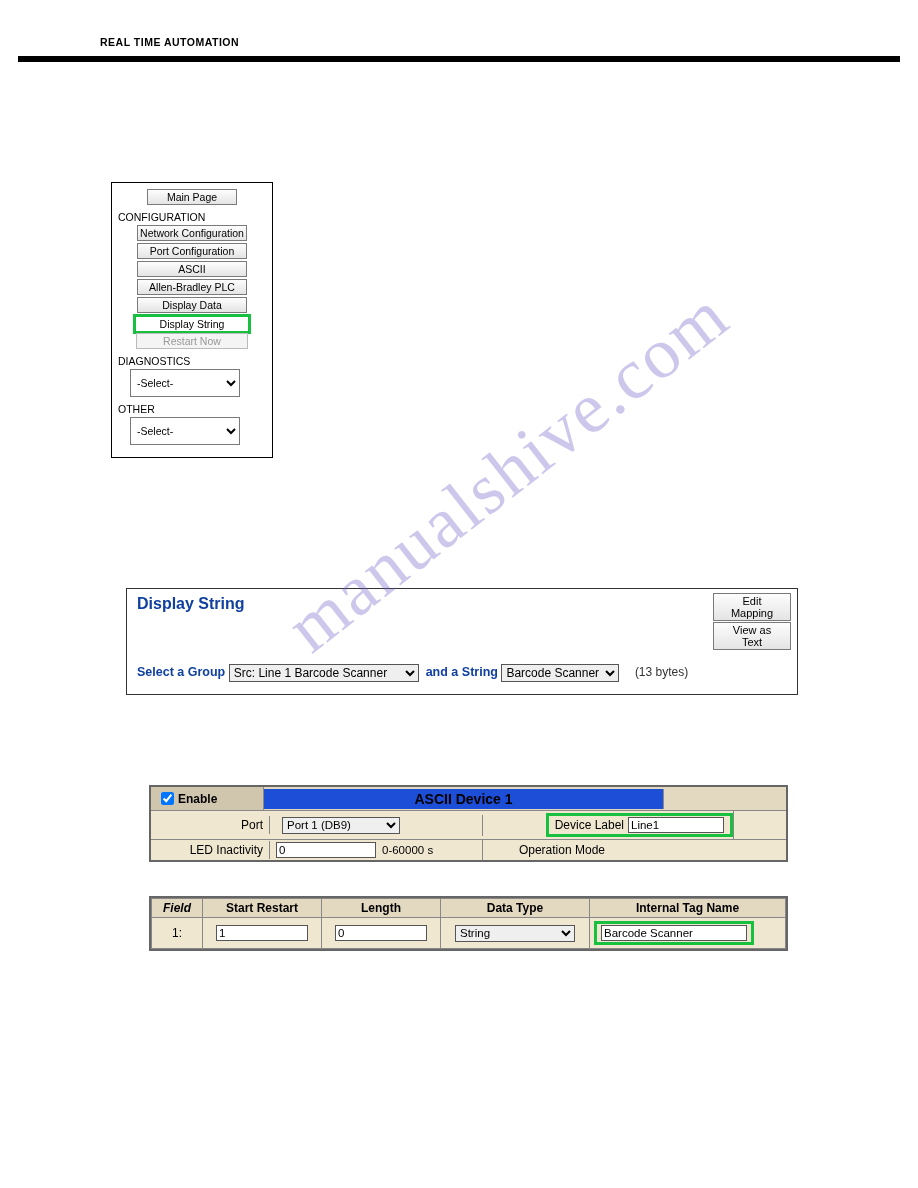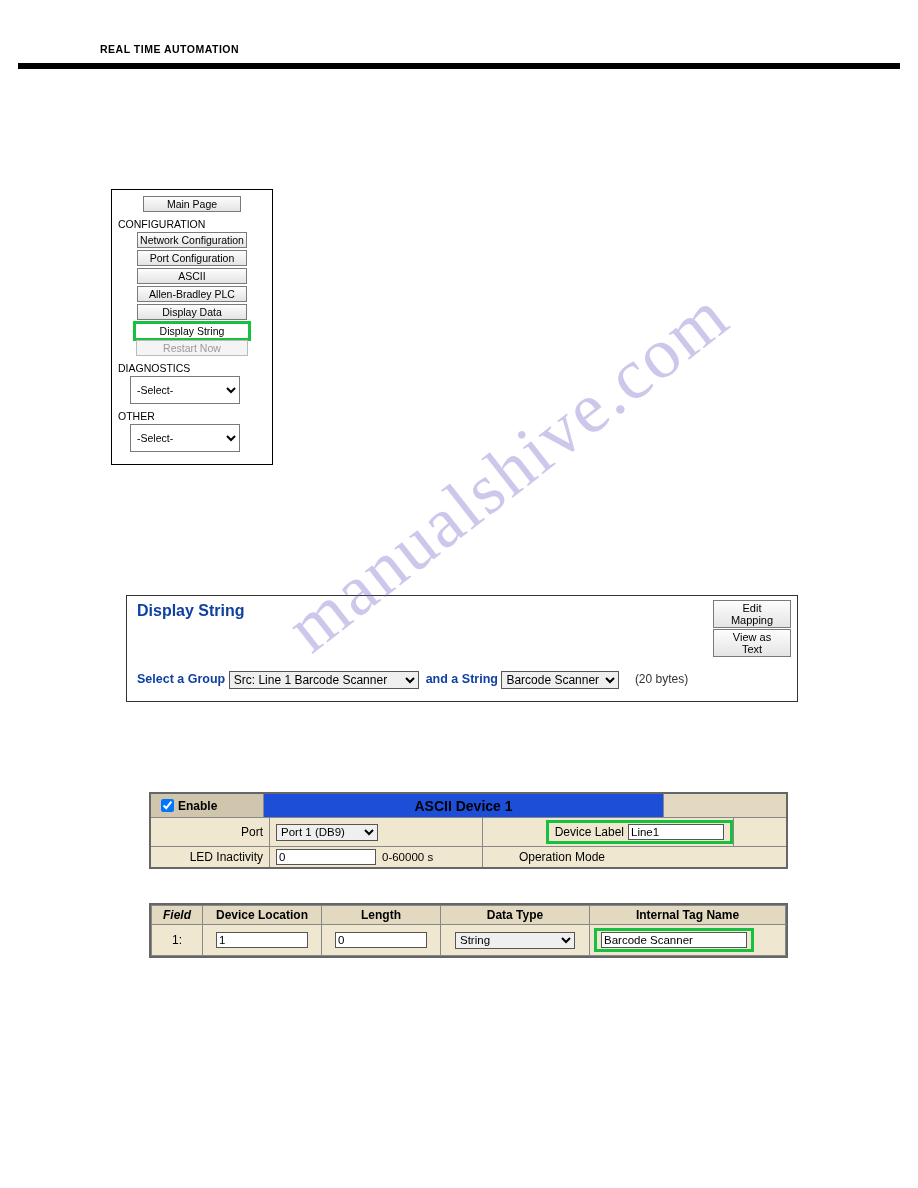--- a/index.html
+++ b/index.html
@@ -39,21 +39,21 @@
     font-size: 44px;
     font-weight: 900;
     letter-spacing: -1px;
     line-height: 0.9;
     margin-left: -2px;
   }
   .logo-sub {
     font-size: 10.5px;
     font-weight: 700;
     letter-spacing: 0.5px;
-    margin-top: 13px;
+    margin-top: 6px;
     margin-left: 2px;
   }
   .black-bar {
     height: 6px;
     background: #000;
     margin: 8px 18px 0 18px;
   }
 
   
   .sidebar-panel {
@@ -68,21 +68,21 @@
     width: 110px;
     margin: 0 auto 2px auto;
     background: linear-gradient(#fdfdfd, #e4e4e4);
     border: 1px solid #7a7a7a;
     font-size: 10.5px;
     padding: 1px 0;
     text-align: center;
     cursor: pointer;
   }
   .sidebar-panel .btn.top {
-    width: 98px;
+    width: 90px;
     margin-bottom: 6px;
   }
   .section-label {
     font-size: 10.5px;
     margin: 6px 0 2px 0;
   }
   .highlighted-btn {
     display: block;
     width: 112px;
     margin: -1px auto 0 auto;
@@ -181,20 +181,21 @@
   
   .ascii-device-wrap {
     margin: 90px 130px 0 149px;
     border: 2px solid #666;
   }
   .ascii-row {
     display: flex;
     border-bottom: 1px solid #888;
     background: #f0e7d1;
     font-size: 12px;
+    align-items: center;
   }
   .ascii-row.head {
     background: #e3d9c1;
   }
   .ascii-cell {
     border-right: 1px solid #888;
     padding: 2px 6px;
     display: flex;
     align-items: center;
   }
@@ -203,21 +204,21 @@
   .enable-cell input { margin-right: 4px; }
   .device-title-cell {
     flex: 1;
     justify-content: center;
     font-weight: 700;
     font-size: 14px;
     background: #1d4ed8;
   }
   .ascii-row .spacer { width: 110px; }
   .label-cell { width: 150px; justify-content: flex-end; padding-right: 6px; }
-  .port-select { font-size: 11.5px; width: 102px; border: 1px solid #555; height:17px; }
+  .port-select { font-size: 11.5px; width: 118px; border: 1px solid #555; height:17px;margin-left:6px; }
   .dev-label-span {
     border: 3px solid #18c040;
     padding: 1px 6px;
     display: flex;
     align-items: center;
     gap: 4px;
   }
   .dev-label-span input {
     font-size: 11.5px;
     height: 14px;
@@ -315,21 +316,21 @@
   </div>
   <div class="ds-select-row">
     <span>Select a Group</span>
     <select style="width:190px;">
       <option>Src: Line 1 Barcode Scanner</option>
     </select>
     &nbsp;<span>and a String</span>
     <select style="width:118px;">
       <option>Barcode Scanner</option>
     </select>
-    <span class="ds-bytes">(20 bytes)</span>
+    <span class="ds-bytes">(13 bytes)</span>
   </div>
 </div>
 
 <div class="ascii-device-wrap">
   <div class="ascii-row head">
     <div class="ascii-cell enable-cell">
       <input type="checkbox" checked="" style="">
       <span>Enable</span>
     </div>
     <div class="ascii-cell device-title-cell">ASCII Device 1</div>
@@ -356,21 +357,21 @@
     </div>
     <div class="ascii-cell label-cell" style="width:116px;">Operation Mode</div>
   </div>
 </div>
 
 <div class="field-table-wrap">
   <table class="field-table">
     <tbody>
         <tr>
       <th style="width:42px;font-style:italic;">Field</th>
-      <th style="width:110px;">Device Location</th>
+      <th style="width:110px;">Start Restart</th>
       <th style="width:110px;">Length</th>
       <th style="width:140px;">Data Type</th>
       <th>Internal Tag Name</th>
     </tr>
     <tr>
       <td>1:</td>
       <td><input type="text" value="1" style=""></td>
       <td><input type="text" value="0" style=""></td>
       <td><select><option>String</option></select></td>
       <td style="text-align:left;">

